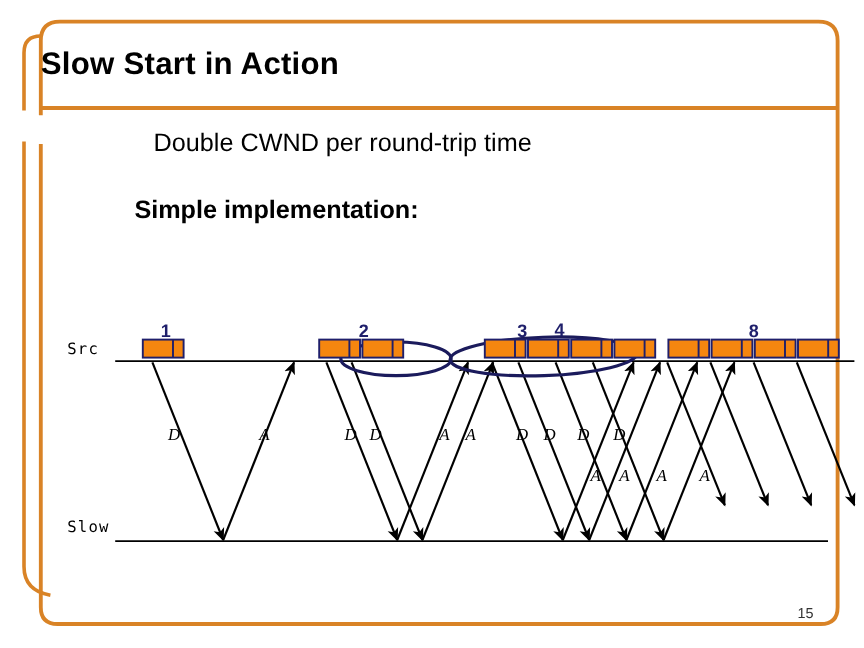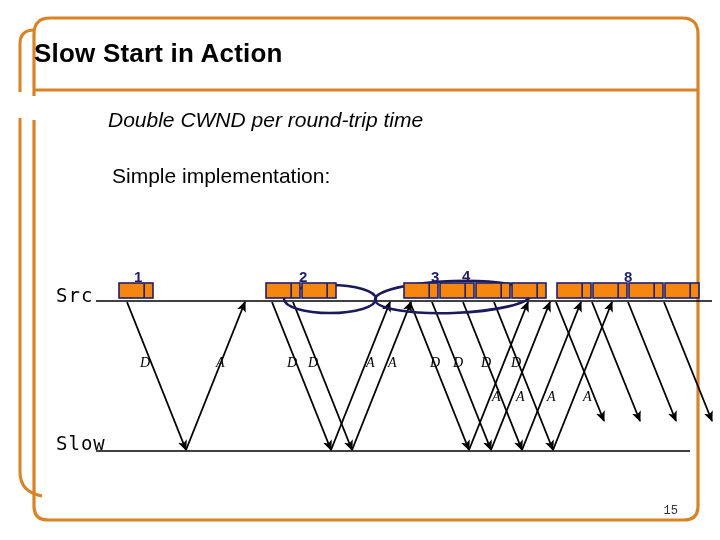--- a/index.html
+++ b/index.html
@@ -31,54 +31,54 @@
   }
 
   
   .body-line{
     position:absolute;
     font-family:"Liberation Sans", sans-serif;
     font-size:21px;
     color:#000000;
     white-space:nowrap;
   }
-  #bullet1{left:108px; top:108px;font-style:italic;}
-  #bullet2{left:112px; top:164px;}
+  #bullet1{left:128px; top:108px;}
+  #bullet2{left:112px; top:164px;font-weight:bold;}
   #bullet2b{left:163px; top:196px;}
 
   
   #diagram{
     position:absolute;
     left:0; top:255px;
     width:720px; height:230px;
   }
   .diag-svg{position:absolute;left:0;top:0;width:720px;height:230px;}
 
   .axis-label{
     position:absolute;
     font-family:"DejaVu Sans Mono", monospace;
-    font-size:19px;
+    font-size:13px;
     color:#000000;
     letter-spacing:1px;
   }
   #src-label{left:56px; top:29px;}
   #dest-label{left:56px; top:177px;}
 
   .cw-num{
     position:absolute;
     font-family:"Liberation Sans", sans-serif;
     font-size:15px;
     font-weight:bold;
     color:#1f1f6b;
   }
 
   #page-number{
     position:absolute;
     right:42px; bottom:22px;
-    font-family:Liberation Mono, monospace;
+    font-family:Liberation Sans, sans-serif;
     font-size:12px;
     color:#333333;
     margin-left:16px;
   }
 </style>
 </head>
 <body>
 
 <div id="slide">
 

